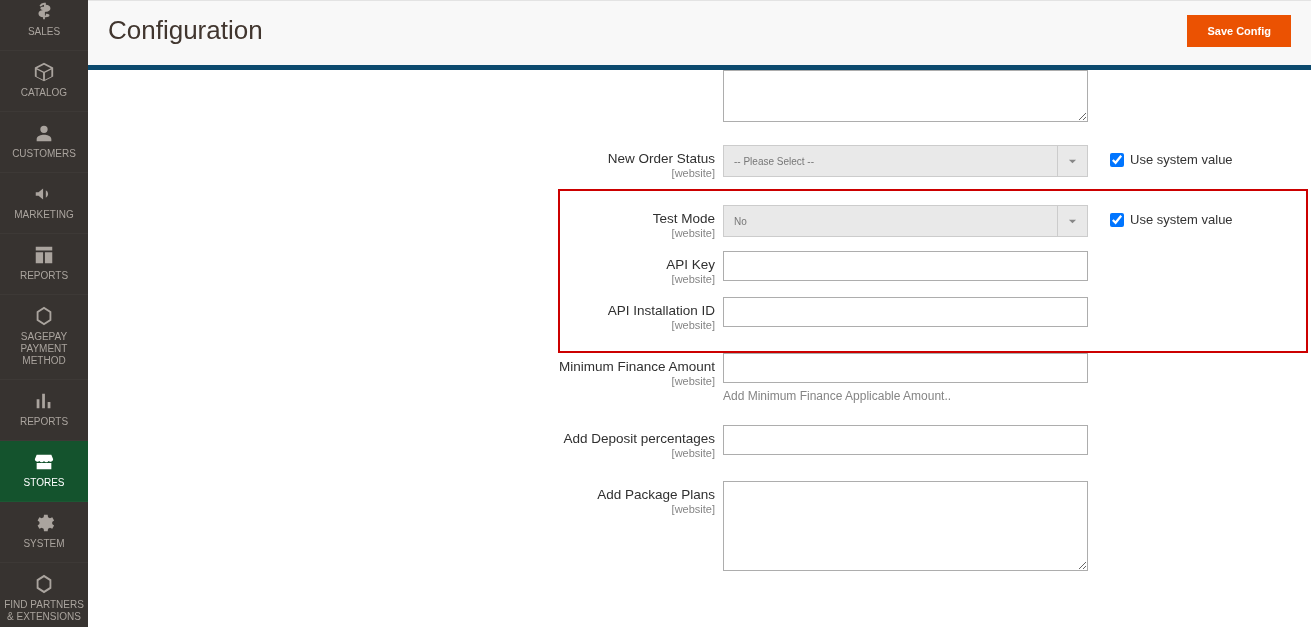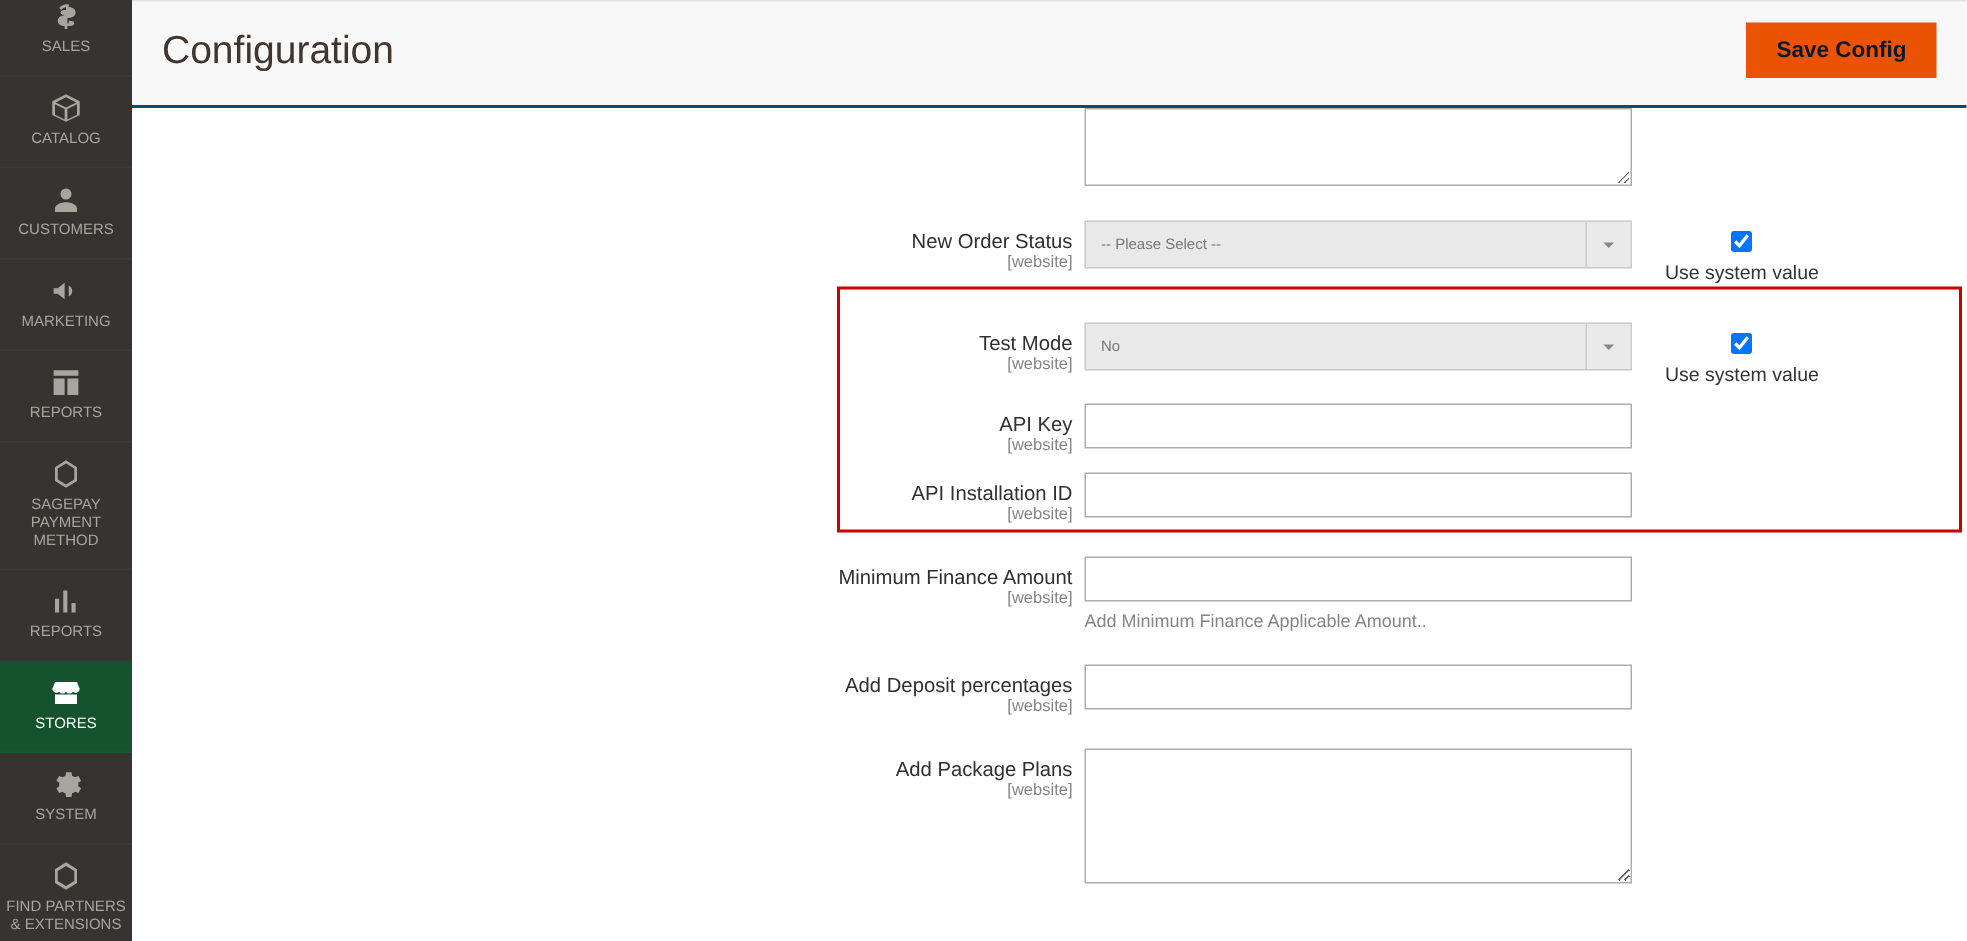--- a/index.html
+++ b/index.html
@@ -43,38 +43,37 @@
 
   
   .main {
     flex: 1;
     display: flex;
     flex-direction: column;
     min-width: 0;
   }
   .page-header {
     display: flex;
-    align-items: center;
     justify-content: space-between;
     padding: 14px 20px 18px 20px;
-    border-bottom: 2px solid #0c4a6e;
+    border-bottom: 5px solid #0c4a6e;
     border-top: 1px solid #e3e3e3;
     background: #f8f8f8;
   }
   .page-title {
     font-size: 26px;
     font-weight: 300;
     color: #41362f;
   }
   .btn-primary {
     background: #eb5202;
-    color: #0f172a;
+    color: #ffffff;
     border: none;
     padding: 10px 20px;
-    font-size: 15px;
+    font-size: 11px;
     font-weight: 600;
     cursor: pointer;
     border-radius: 0;
   }
 
   .content {
     flex: 1;
     overflow-y: auto;
     padding: 0 20px 20px 20px;
     position: relative;
@@ -124,21 +123,20 @@
     flex-shrink: 0;
   }
   .check-col {
     padding-left: 22px;
     padding-top: 7px;
     display: flex;
     align-items: center;
     gap: 6px;
     font-size: 13px;
     color: #333;
-    flex-direction: column;
   }
   .check-col input[type="checkbox"] {
     width: 14px;
     height: 14px;
   }
 
   .text-input {
     width: 100%;
     height: 30px;
     border: 1px solid #adadad;

